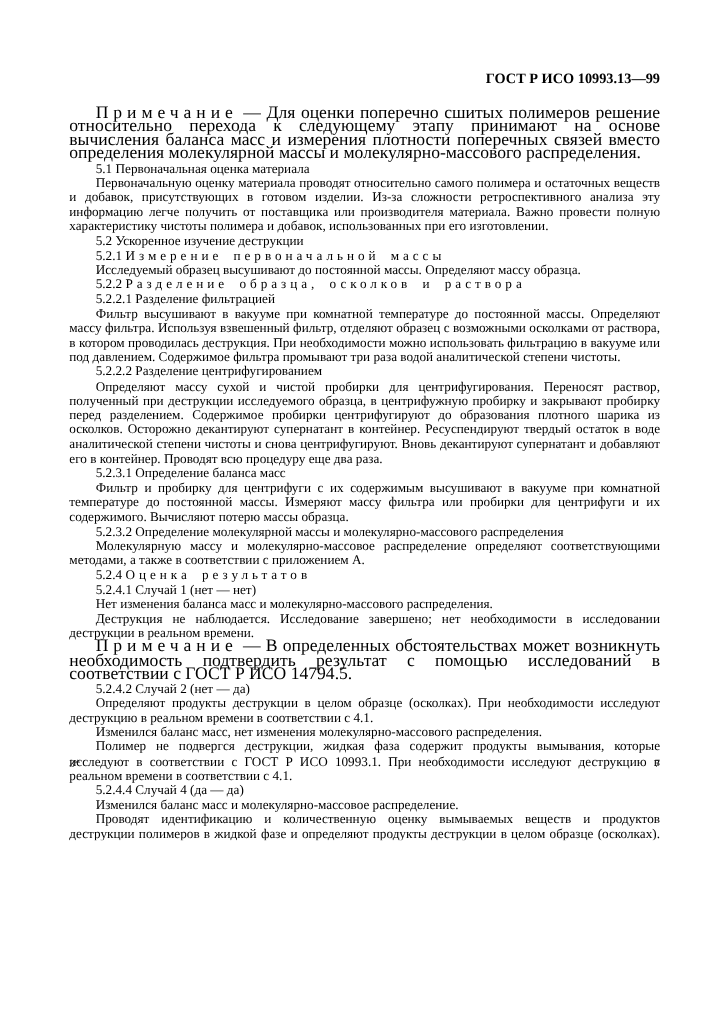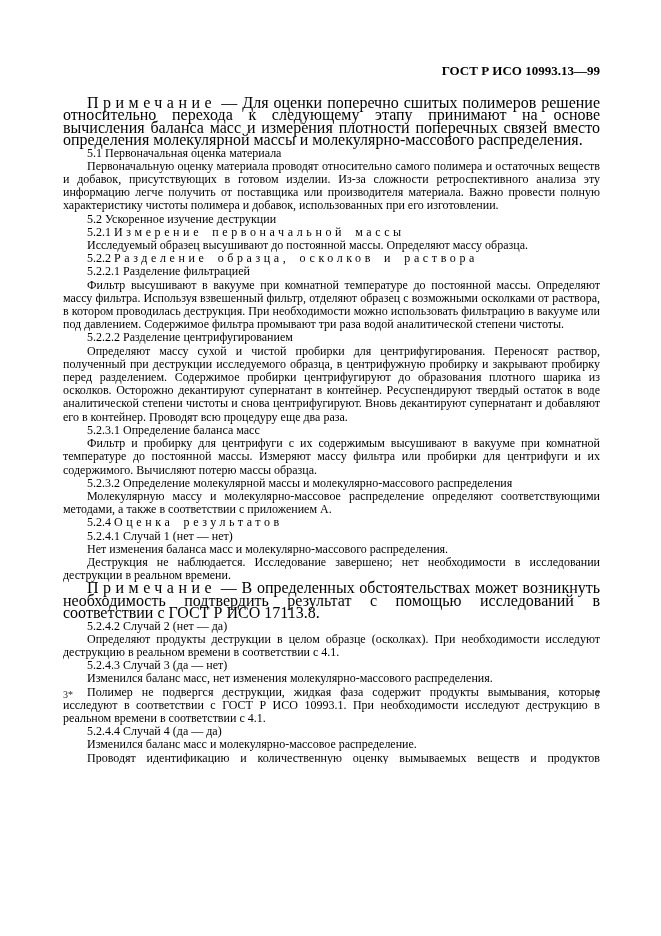--- a/index.html
+++ b/index.html
@@ -70,24 +70,23 @@
       <p class="para h-italic">5.2.2.2 Разделение центрифугированием</p>
       <p class="para">Определяют массу сухой и чистой пробирки для центрифугирования. Переносят раствор, полученный при деструкции исследуемого образца, в центрифужную пробирку и закрывают пробирку перед разделением. Содержимое пробирки центрифугируют до образования плотного шарика из осколков. Осторожно декантируют супернатант в контейнер. Ресуспендируют твердый остаток в воде аналитической степени чистоты и снова центрифугируют. Вновь декантируют супернатант и добавляют его в контейнер. Проводят всю процедуру еще два раза.</p>
       <p class="para h-italic">5.2.3.1 Определение баланса масс</p>
       <p class="para">Фильтр и пробирку для центрифуги с их содержимым высушивают в вакууме при комнатной температуре до постоянной массы. Измеряют массу фильтра или пробирки для центрифуги и их содержимого. Вычисляют потерю массы образца.</p>
       <p class="para h-italic">5.2.3.2 Определение молекулярной массы и молекулярно-массового распределения</p>
       <p class="para">Молекулярную массу и молекулярно-массовое распределение определяют соответствующими методами, а также в соответствии с приложением А.</p>
       <p class="para h-spaced"><span>5.2.4</span> <span class="sp">Оценка результатов</span></p>
       <p class="para h-italic">5.2.4.1 Случай 1 (нет — нет)</p>
       <p class="para">Нет изменения баланса масс и молекулярно-массового распределения.</p>
       <p class="para">Деструкция не наблюдается. Исследование завершено; нет необходимости в исследовании деструкции в реальном времени.</p>
-      <p class="note"><span class="note-label">Примечание</span> <span>— В определенных обстоятельствах может возникнуть необходимость подтвердить результат с помощью исследований в соответствии с ГОСТ Р ИСО 17113.8.</span></p>
+      <p class="note"><span class="note-label">Примечание</span> <span>— В определенных обстоятельствах может возникнуть необходимость подтвердить результат с помощью исследований в соответствии с ГОСТ Р ИСО 14794.5.</span></p>
       <p class="para h-italic">5.2.4.2 Случай 2 (нет — да)</p>
       <p class="para">Определяют продукты деструкции в целом образце (осколках). При необходимости исследуют деструкцию в реальном времени в соответствии с 4.1.</p>
-      <p class="para h-italic">5.2.4.3 Случай 3 (да — нет)</p>
       <p class="para">Изменился баланс масс, нет изменения молекулярно-массового распределения.</p>
       <p class="para">Полимер не подвергся деструкции, жидкая фаза содержит продукты вымывания, которые исследуют в соответствии с ГОСТ Р ИСО 10993.1. При необходимости исследуют деструкцию в реальном времени в соответствии с 4.1.</p>
       <p class="para h-italic">5.2.4.4 Случай 4 (да — да)</p>
       <p class="para">Изменился баланс масс и молекулярно-массовое распределение.</p>
       <p class="para">Проводят идентификацию и количественную оценку вымываемых веществ и продуктов деструкции полимеров в жидкой фазе и определяют продукты деструкции в целом образце (осколках). При необходимости исследуют деструкцию в реальном времени в соответствии с 4.1.</p>
       <p class="para h-bold">5.3 Изучение деструкции в реальном времени</p>
     </div>
 
   <div class="page-footer">
     <span>3*</span>

